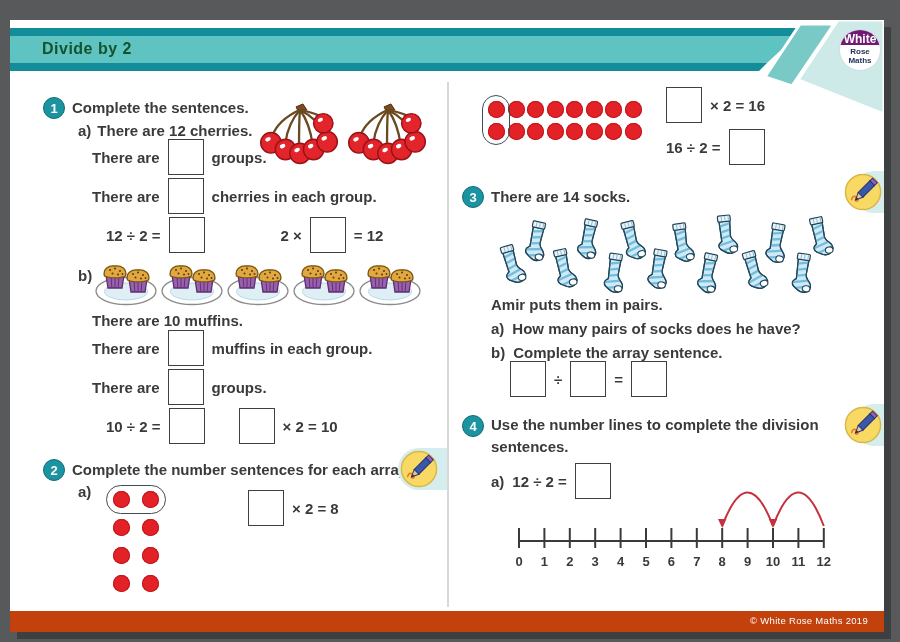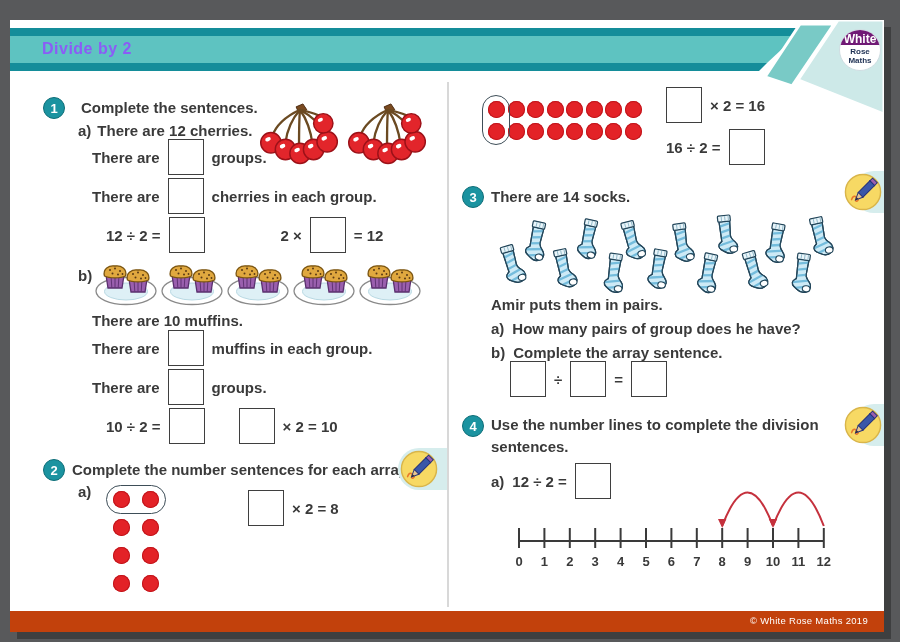--- a/index.html
+++ b/index.html
@@ -8,21 +8,21 @@
   .page{position:absolute;left:10px;top:20px;width:874px;height:612px;background:#ffffff;
         box-shadow:7px 7px 0 rgba(30,30,32,.45);}
   .abs{position:absolute;}
 
   
   .hdr-strip{position:absolute;left:0;height:8px;width:810px;background:#148d9a;}
   .hdr-band{position:absolute;left:0;top:16px;height:27px;width:800px;background:#5ec3c1;}
   .s1{top:8px;clip-path:polygon(0 0,795px 0,786px 100%,0 100%);}
   .hdr-band{clip-path:polygon(0 0,786px 0,757px 100%,0 100%);}
   .s2{top:43px;clip-path:polygon(0 0,757px 0,749px 100%,0 100%);}
-  .hdr-title{position:absolute;left:32px;top:20px;color:#8b5cf6;font-size:16px;font-weight:700;letter-spacing:.5px;}
+  .hdr-title{position:absolute;left:32px;top:20px;color:#14532d;font-size:16px;font-weight:700;letter-spacing:.5px;}
   .corner{position:absolute;right:0;top:0;width:150px;height:120px;z-index:3;}
   .logo{position:absolute;left:829px;top:9px;width:40px;height:40px;border-radius:50%;background:#fff;
         border:1px solid #cfdde2;overflow:hidden;text-align:center;z-index:5;}
   .logo-top{background:#701a75;color:#fff;font-size:12px;font-weight:700;height:15px;line-height:19px;}
   .logo-mid,.logo-bot{color:#1d2f52;font-size:8px;font-weight:700;line-height:9px;}
   .logo-mid{margin-top:2px;}
 
   
   .footer{position:absolute;left:0;bottom:0;width:100%;height:21px;background:#c2410c;}
   .footer span{position:absolute;right:16px;top:4px;color:#fff;font-size:9.5px;letter-spacing:.3px;}
@@ -152,21 +152,21 @@
     </svg>
     <div class="logo">
       <div class="logo-top">White</div>
       <div class="logo-mid">Rose</div>
       <div class="logo-bot">Maths</div>
     </div>
 
     <div class="divider"></div>
 
     <div class="qbadge" style="left:33px;top:77px;">1</div>
-    <div class="abs txt" style="left:62px;top:79px;margin-left:9px;">Complete the sentences.</div>
+    <div class="abs txt" style="left:62px;top:79px;">Complete the sentences.</div>
 
     <div class="row" style="left:68px;top:102px;gap:6px;">
       <span class="blab">a)</span>
       <span>There are 12 cherries.</span>
     </div>
     <div class="abs" id="cherries" style="left:248px;top:82px;"><span class="bunch"><svg viewBox="0 0 86 66" width="84" height="64">
             <use href="#cherrySym"></use>
           </svg></span><span class="bunch"><svg viewBox="0 0 86 66" width="84" height="64">
             <use href="#cherrySym"></use>
           </svg></span></div>
@@ -341,21 +341,21 @@
             <use href="#sockSym"></use>
           </svg></span>
         <span class="sock" style="left: 318px; top: 6px; transform: rotate(-12deg);"><svg viewBox="0 0 34 54" width="26" height="42">
             <use href="#sockSym"></use>
           </svg></span>
       </div>
 
     <div class="abs txt" style="left:481px;top:276px;">Amir puts them in pairs.</div>
     <div class="row" style="left:481px;top:300px;gap:8px;">
       <span class="blab">a)</span>
-      <span>How many pairs of group does he have?</span>
+      <span>How many pairs of socks does he have?</span>
     </div>
     <div class="row" style="left:481px;top:324px;gap:8px;">
       <span class="blab">b)</span>
       <span>Complete the array sentence.</span>
     </div>
     <div class="row" style="left:500px;top:341px;">
       <span class="box"></span>
       <span>÷</span>
       <span class="box"></span>
       <span>=</span>

